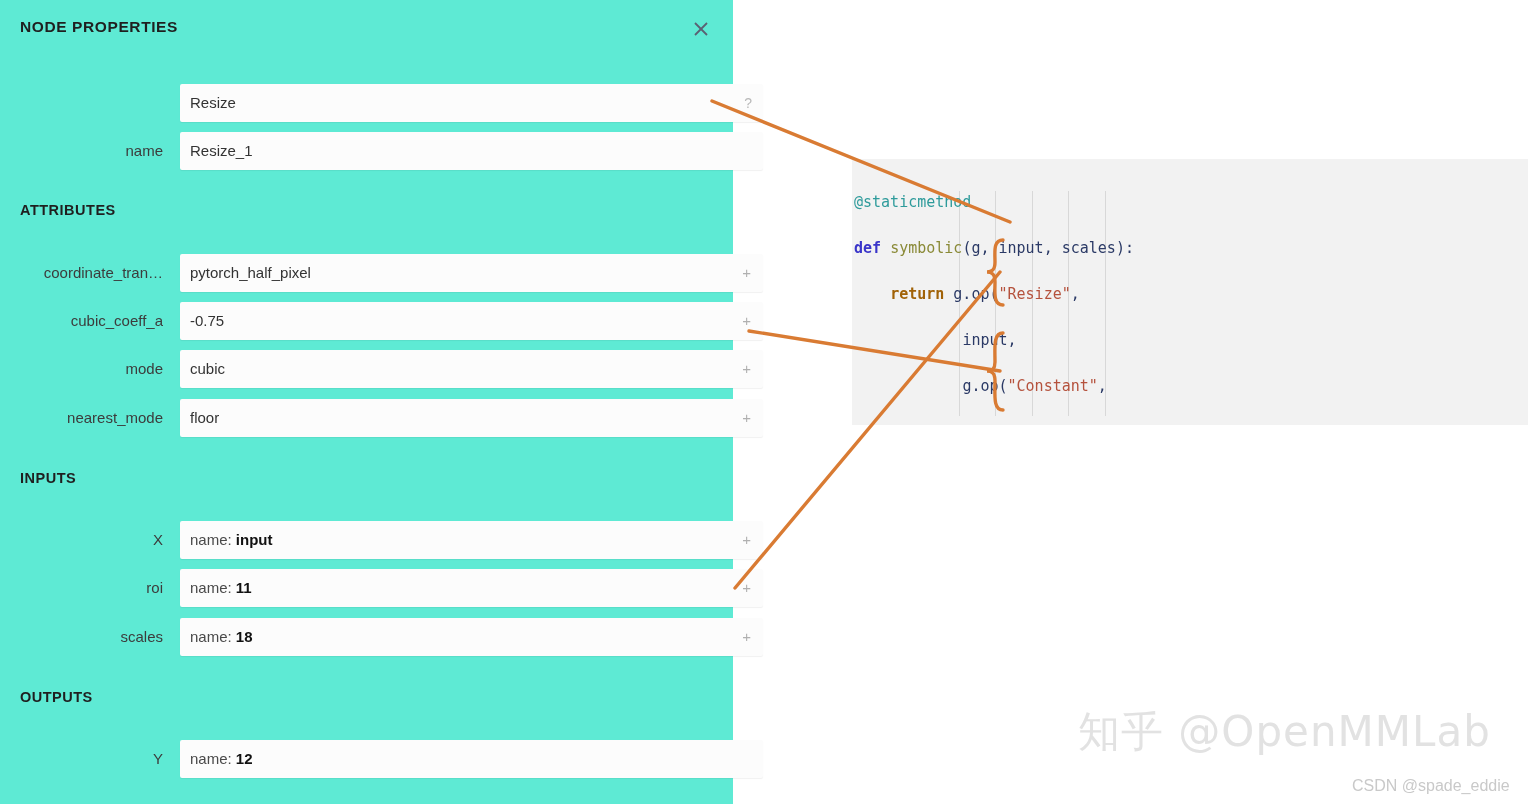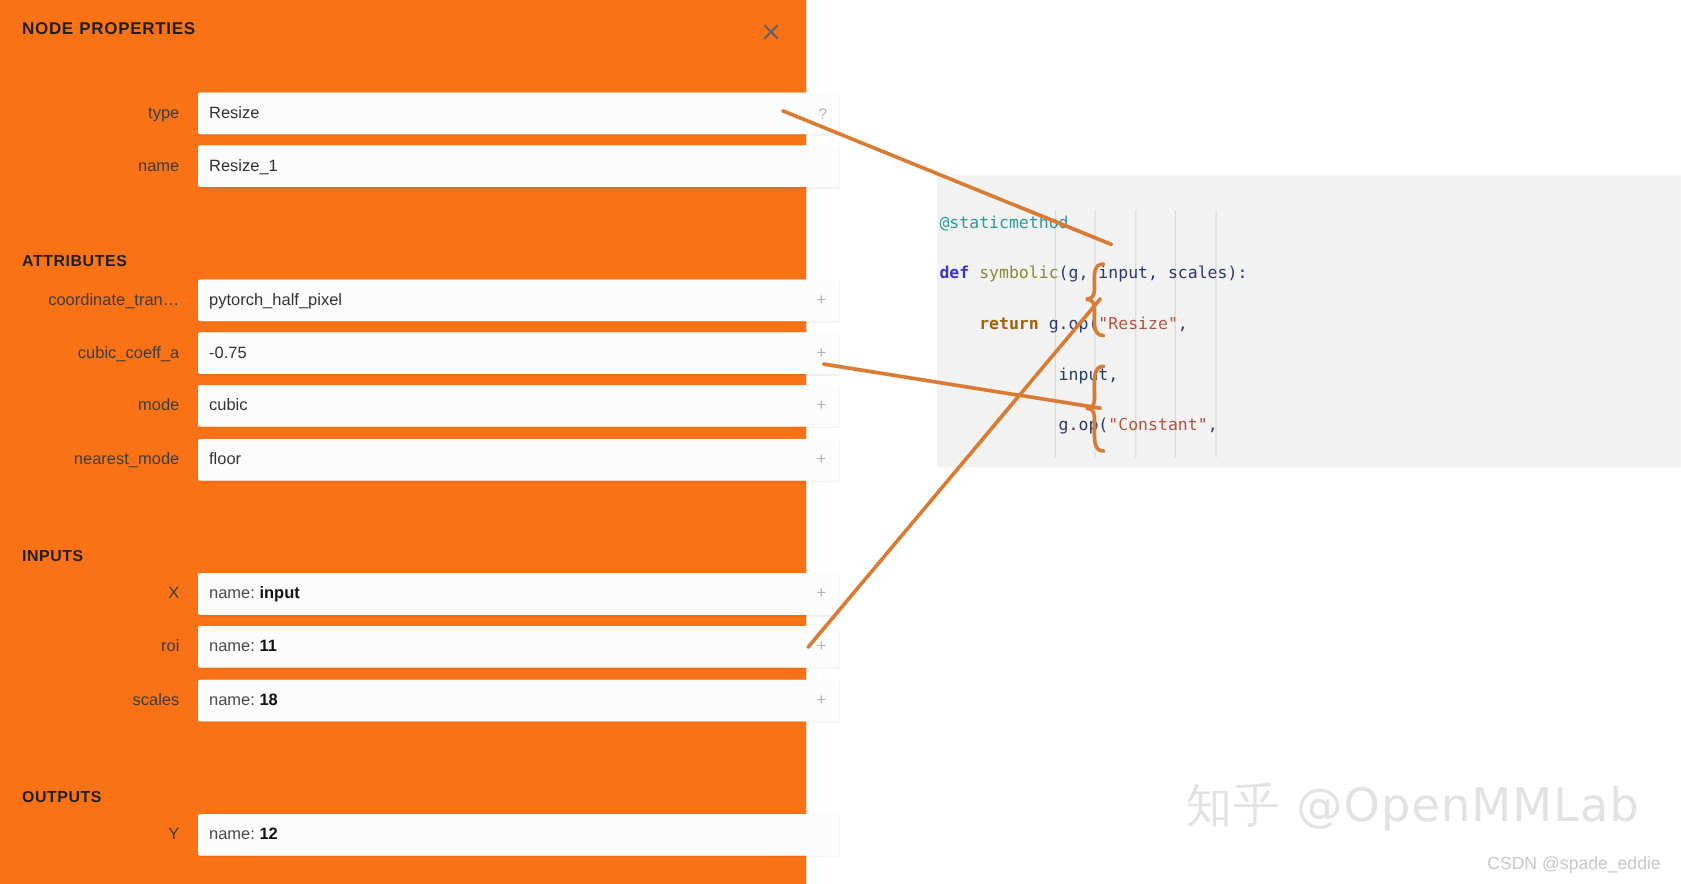--- a/index.html
+++ b/index.html
@@ -14,21 +14,21 @@
     overflow: hidden;
     font-family: "Liberation Sans", sans-serif;
   }
 
   
   #props-panel {
     position: absolute;
     left: 0; top: 0;
     width: 733px;
     height: 804px;
-    background: #f97316;
+    background: #5eead4;
     box-sizing: border-box;
   }
   #panel-header {
     position: absolute;
     left: 0; top: 0;
     width: 733px;
     height: 58px;
   }
   #panel-title {
     position: absolute;
@@ -49,21 +49,20 @@
   }
   #close-btn svg { display:block; }
 
   .section-title {
     position: absolute;
     left: 20px;
     font-size: 14.5px;
     font-weight: bold;
     letter-spacing: 0.5px;
     color: #1f1f1f;
-    margin-top: 28px;
   }
 
   .row {
     position: absolute;
     left: 0;
     width: 733px;
     height: 38px;
   }
   .row-label {
     position: absolute;
@@ -198,21 +197,20 @@
     <div id="panel-title">NODE PROPERTIES</div>
     <div id="close-btn">
       <svg width="28" height="28" viewBox="0 0 28 28" aria-hidden="true">
         <line x1="8" y1="8" x2="20" y2="20" stroke="#5a6172" stroke-width="1.8"></line>
         <line x1="20" y1="8" x2="8" y2="20" stroke="#5a6172" stroke-width="1.8"></line>
       </svg>
     </div>
   </div>
 
   <div class="row" style="top:84px">
-    <div class="row-label">type</div>
     <div class="row-field">
       <span class="field-text">Resize</span>
       <span class="help-icon">?</span>
     </div>
   </div>
 
   <div class="row" style="top:132px">
     <div class="row-label">name</div>
     <div class="row-field">
       <span class="field-text">Resize_1</span>

